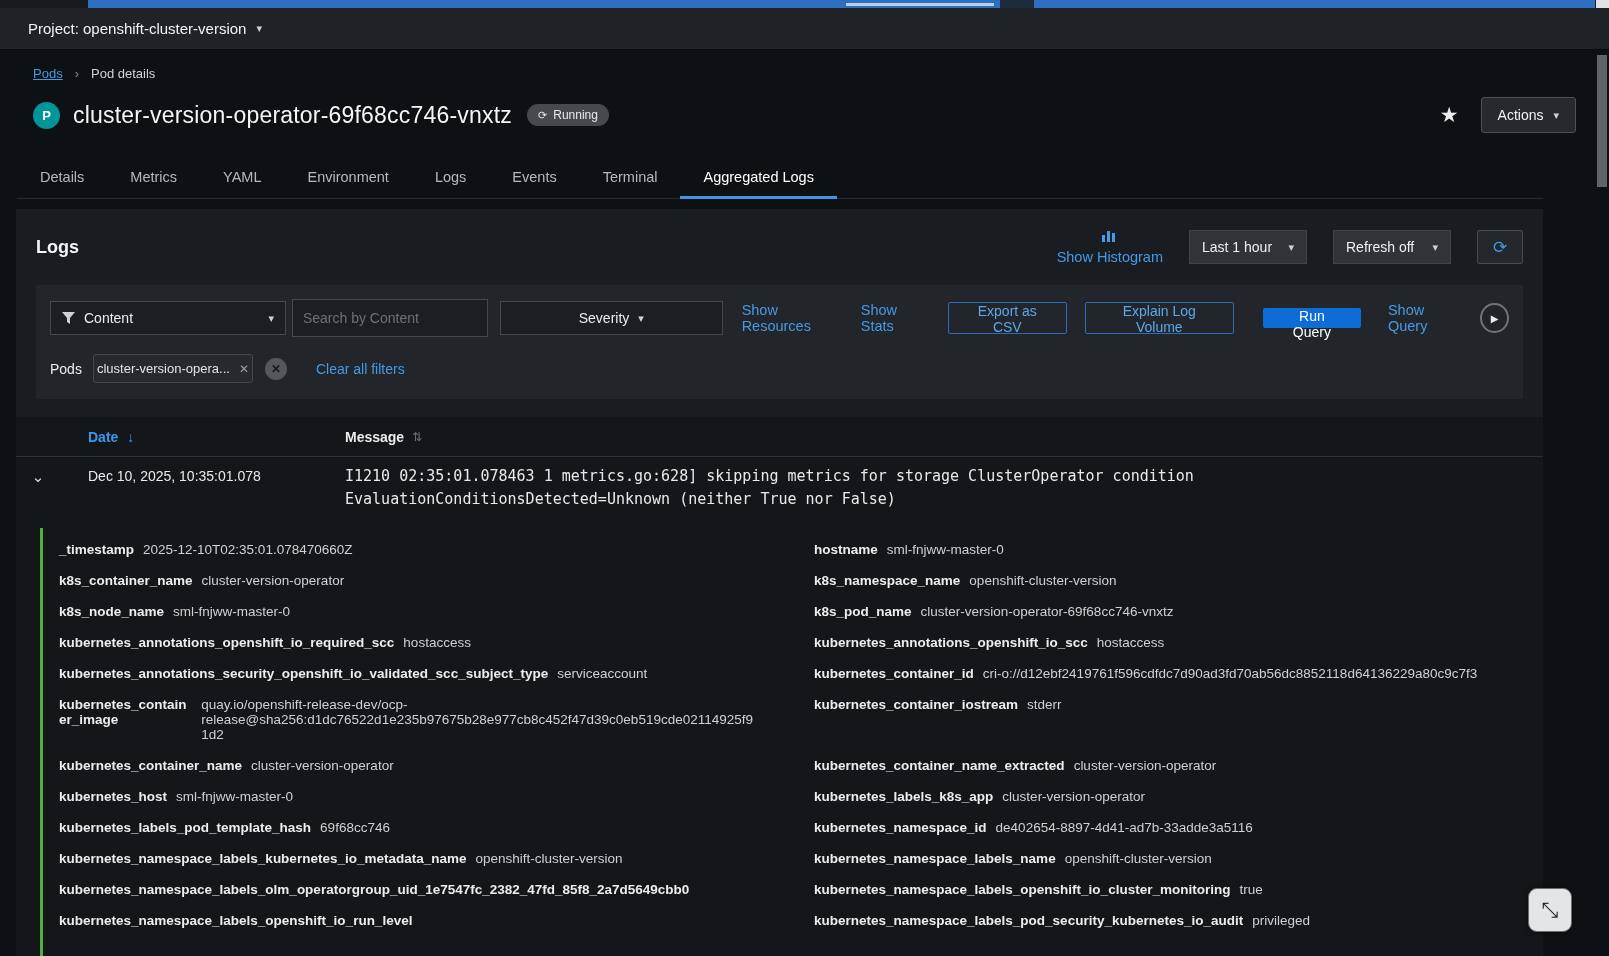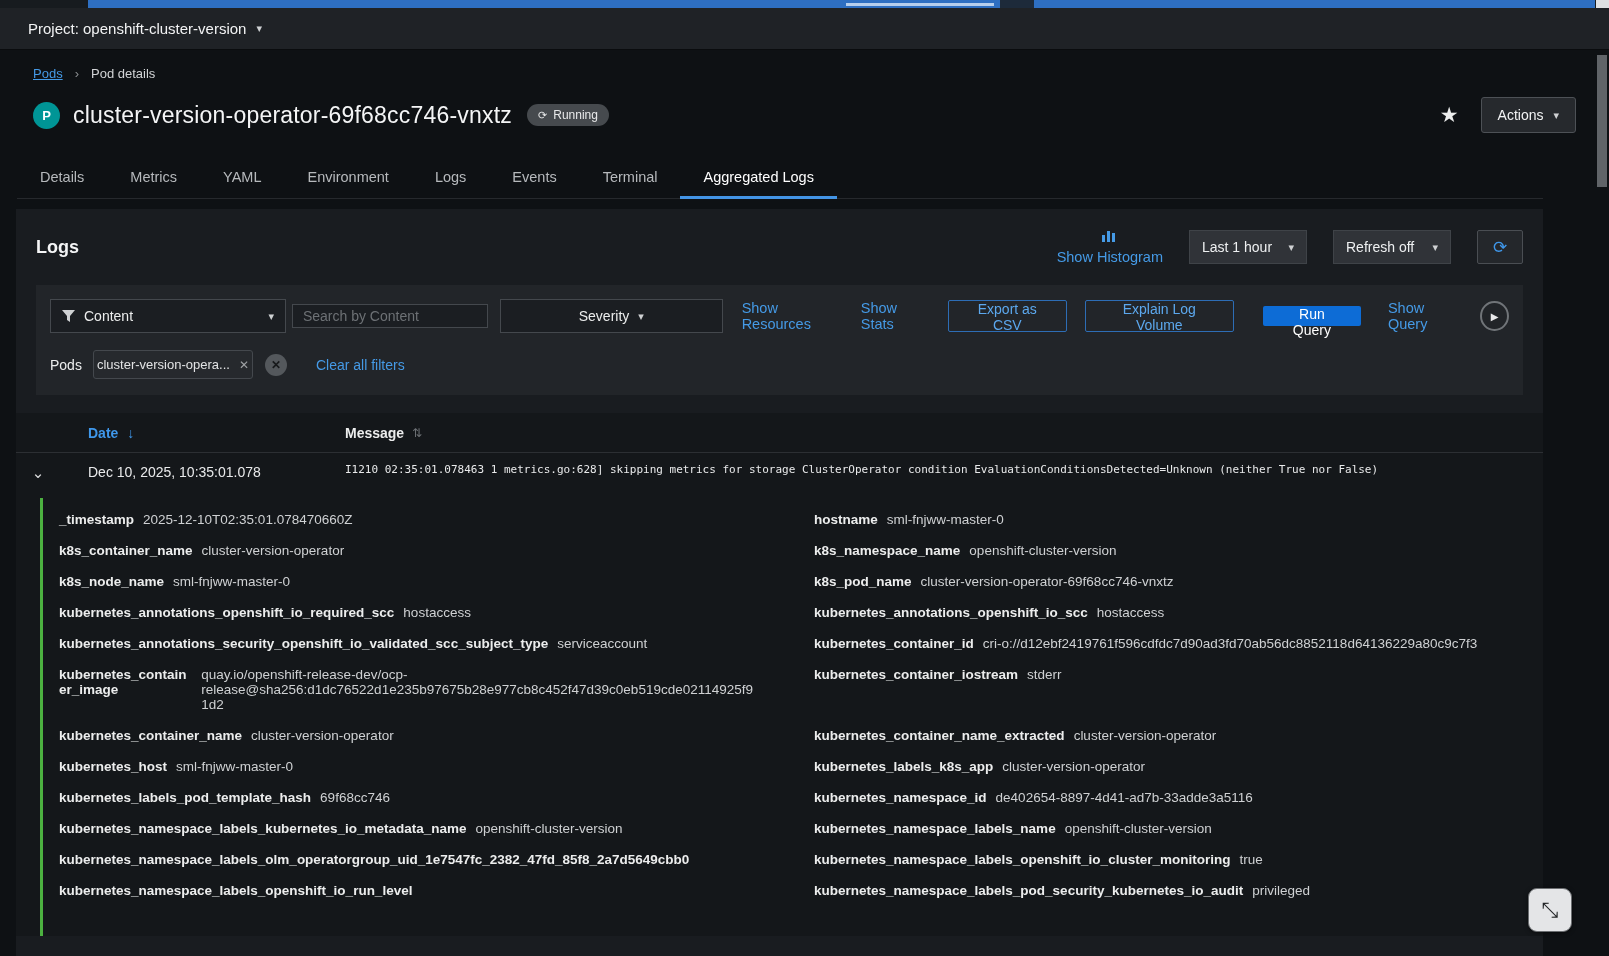--- a/index.html
+++ b/index.html
@@ -86,21 +86,21 @@
   .f-row { display: flex; align-items: center; }
   .dd-dark {
     background: #1b1e22; border: 1px solid #44484d; height: 34px;
     display: flex; align-items: center; padding: 0 11px; gap: 9px;
     color: #eceded; font-size: 14px; cursor: pointer;
   }
   .content-dd { width: 248px; justify-content: space-between; }
   .dd-left { display: flex; align-items: center; gap: 9px; }
   .funnel { fill: #cfd1d3; }
   .search {
-    width: 196px; height: 24px; margin-left: 6px;
+    width: 196px; height: 38px; margin-left: 6px;
     background: #1b1e22; border: 1px solid #44484d; color: #e6e7e8;
     padding: 0 10px; font-size: 14px; font-family: "Liberation Sans", sans-serif;
   }
   .search::placeholder { color: #6d7175; }
   .severity-dd { width: 234px; margin-left: 12px; justify-content: center; }
   .inline-links { display: flex; align-items: center; gap: 16px; margin-left: 19px; }
   .btn-outline {
     border: 1px solid #2d6db5; color: #5ca8ee; background: transparent;
     height: 32px; padding: 0 15px; font-size: 14px; border-radius: 2px;
     margin-left: 18px; cursor: pointer; font-family: "Liberation Sans", sans-serif;
@@ -140,21 +140,21 @@
   .col-date   { width: 285px; padding-left: 28px; flex: none; }
   .t-head .col-date { color: #3f97ea; font-weight: 700; display: flex; align-items: center; gap: 9px; cursor: pointer; }
   .sort-desc { font-size: 14px; }
   .col-msg { flex: 1; display: flex; align-items: center; gap: 8px; color: #eceded; font-weight: 600; cursor: pointer; }
   .sort-both { color: #6d7175; font-size: 12px; font-weight: 400; }
 
   .log-row { display: flex; align-items: flex-start; padding: 11px 0 4px 0; }
   .row-caret { color: #dfe0e1; font-size: 15px; line-height: 1.2; cursor: pointer; }
   .row-date { font-size: 14px; color: #e9eaeb; }
   .row-msg {
-    flex: 1; font-family: "DejaVu Sans Mono", monospace; font-size: 11px;
+    flex: 1; font-family: "DejaVu Sans Mono", monospace; font-size: 15px;
     line-height: 1.55; color: #e9eaeb; padding-right: 30px; margin-top: -3px;
     word-break: break-word;
   }
 
   
   .details {
     margin: 12px 0 0 24px; border-left: 3px solid #4cb140;
     padding: 6px 30px 30px 16px;
     display: grid; grid-template-columns: 1fr 1fr; column-gap: 56px;
   }

